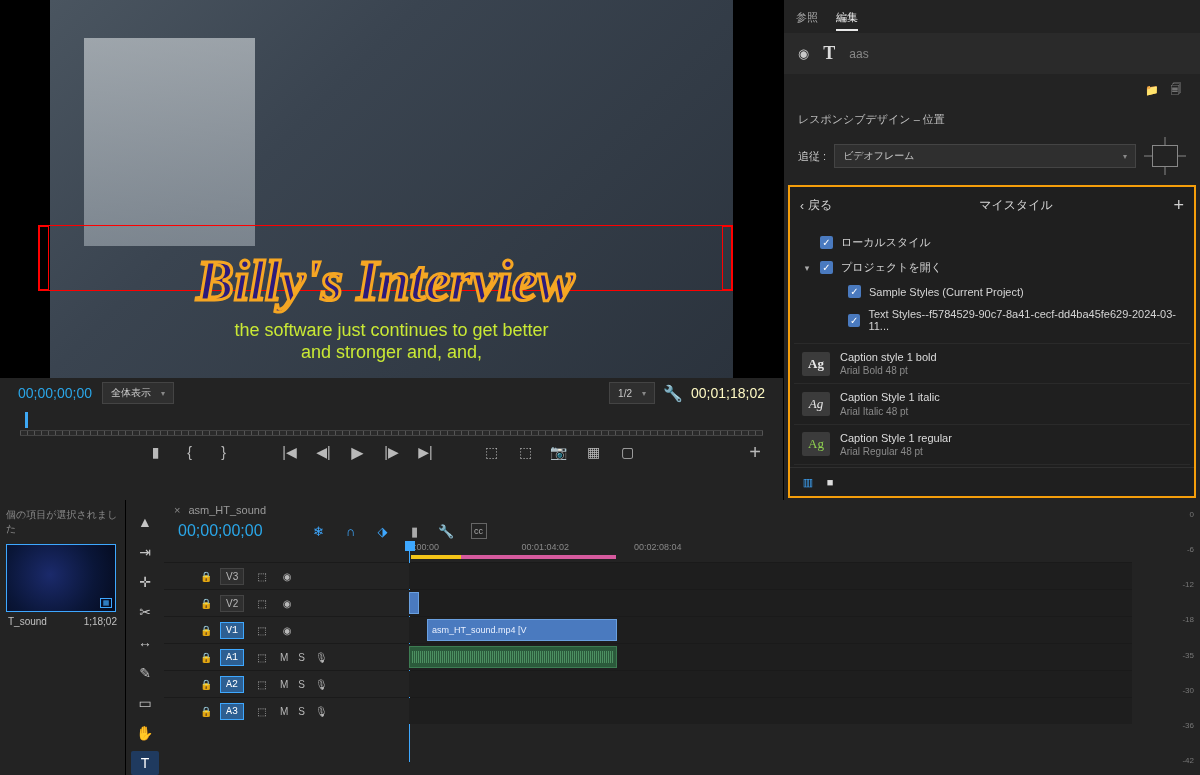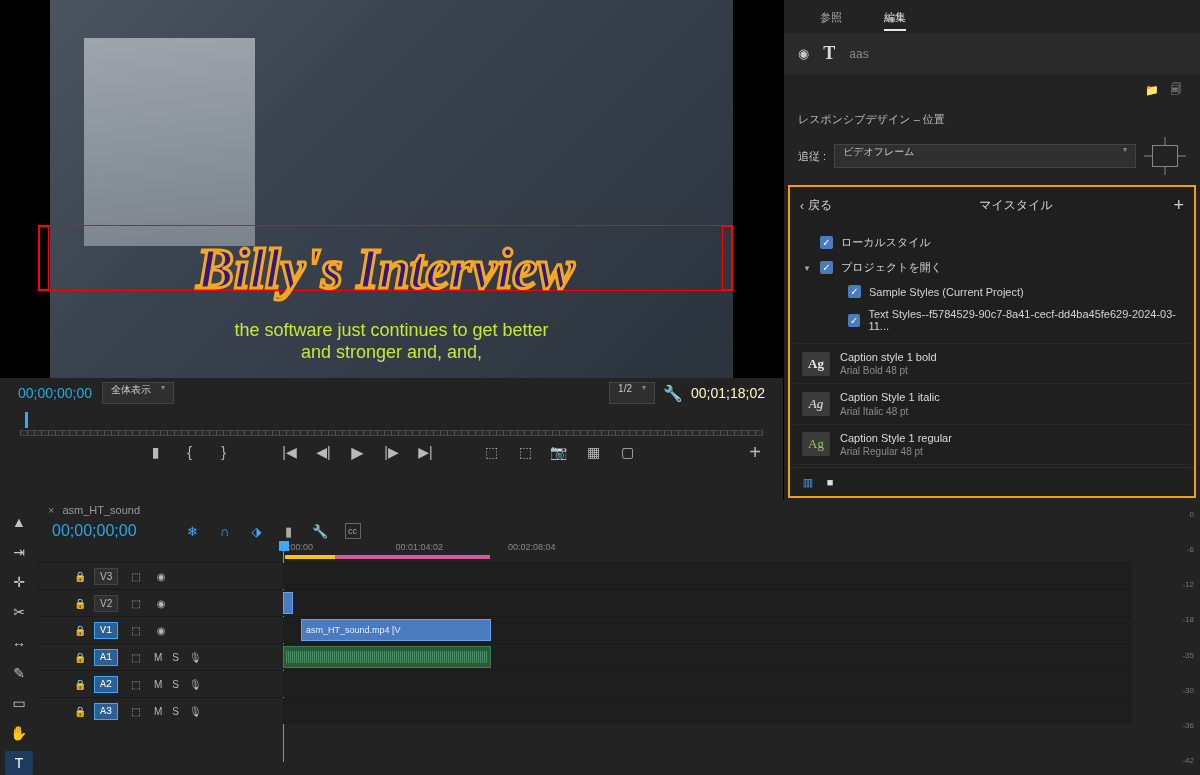--- a/index.html
+++ b/index.html
@@ -3,41 +3,41 @@
 <meta charset="utf-8">
 <style>
   *{box-sizing:border-box;margin:0;padding:0;font-family:"Hiragino Kaku Gothic Pro","Yu Gothic",Meiryo,sans-serif;user-select:none;}
   body{background:#1c1c1c;color:#c8c8c8;font-size:11px;width:1200px;height:775px;overflow:hidden;position:relative;}
   
   .top{display:flex;height:500px;}
   .monitor-panel{flex:0 0 784px;background:#232323;border-right:1px solid #000;display:flex;flex-direction:column;}
   .monitor-view{flex:0 0 378px;background:#000;padding:0 50px;position:relative;}
   .still{position:absolute;top:0;left:50px;right:50px;bottom:0;background:linear-gradient(135deg,#4a5560 0%,#3a4450 35%,#2b333d 100%);}
   .window{position:absolute;left:5%;top:10%;width:25%;height:55%;background:linear-gradient(#d8dde0,#a7b0b8);opacity:.6;}
-  .overlay-title{position:absolute;left:38px;right:50px;top:225px;border:1px solid red;height:66px;padding:4px 10px;}
+  .overlay-title{position:absolute;left:38px;right:50px;top:225px;border:1px solid red;height:66px;padding:16px 10px;}
   .overlay-title::before,.overlay-title::after{content:"";position:absolute;top:0;bottom:0;width:8px;border:1px solid red;}
   .overlay-title::before{left:0;}
   .overlay-title::after{right:0;}
   .overlay-title .txt{font-family:"Cooper Black","Arial Black",cursive;font-size:56px;font-weight:900;color:#2d1b7b;-webkit-text-stroke:3px #f5a623;font-style:italic;line-height:78px;text-align:center;}
   .cap-line{position:absolute;left:0;right:0;text-align:center;color:#c9e835;font-size:18px;}
   .cap-line.l1{top:320px;} .cap-line.l2{top:342px;}
   .monitor-ctrl{padding:4px 18px;display:flex;align-items:center;gap:10px;color:#2aa6e8;font-size:14px;}
-  .dd{background:#2f2f2f;color:#c8c8c8;height:22px;padding:0 8px;font-size:10px;display:inline-flex;gap:10px;border:1px solid #444;}
+  .dd{background:#2f2f2f;color:#c8c8c8;height:22px;padding:8px 8px;font-size:10px;display:inline-flex;align-items:center;gap:10px;border:1px solid #444;}
   .dd .caret{font-size:8px;color:#888;}
   .ruler{height:25px;padding:4px 20px;}
   .ruler-marker{display:inline-block;width:3px;height:16px;background:#3da8f5;margin-left:5px;}
   .ruler-track{height:6px;background:#2a2a2a;position:relative;border-top:1px solid #444;border-bottom:1px solid #444;}
   .ruler-track::before{content:"";position:absolute;inset:0;background:repeating-linear-gradient(90deg,#555,#555 1px,transparent 1px,transparent 7px);}
   .transport{height:38px;display:flex;align-items:center;justify-content:center;gap:18px;color:#aeaeae;font-size:14px;position:relative;}
   .transport .add-icon{position:absolute;right:20px;}
   .icon-btn{width:16px;height:16px;display:inline-flex;align-items:center;justify-content:center;cursor:pointer;color:#b9b9b9;}
   
   .egp-panel{flex:1;background:#232323;display:flex;flex-direction:column;}
   .egp-tabs{display:flex;gap:18px;padding:10px 12px 2px;}
-  .egp-tabs span{color:#a8a8a8;cursor:pointer;padding-bottom:4px;margin-left:24px;}
+  .egp-tabs span{color:#a8a8a8;cursor:pointer;padding-bottom:4px;}
   .egp-tabs span.active{color:#e8e8e8;border-bottom:2px solid #e8e8e8;}
   .egp-layer{display:flex;align-items:center;gap:14px;padding:10px 14px;background:#2a2a2a;}
   .egp-layer .eye{font-size:13px;}
   .egp-layer .T{font-family:Georgia,serif;font-weight:bold;font-size:18px;color:#dcdcdc;}
   .egp-layer .name{color:#888;font-size:12px;}
   .egp-icons{display:flex;justify-content:flex-end;gap:8px;padding:8px 16px;color:#aaa;}
   .responsive-lbl{padding:6px 14px;color:#bdbdbd;font-size:11px;}
   .responsive-row{display:flex;align-items:center;gap:8px;padding:4px 14px;}
   .dd.wide{flex:1;justify-content:space-between;height:24px;}
   .pin-widget{width:42px;height:38px;position:relative;}
@@ -237,20 +237,30 @@
         </div>
       <div class="ms-foot">
         <span class="icon-btn" style="color:#3ea8ff">▥</span>
         <span class="icon-btn" style="color:#ddd">■</span>
       </div>
     </div>
   </div>
 </div>
 
 <div class="bottom">
+  <div class="project">
+    <div class="proj-lbl">個の項目が選択されました</div>
+    <div class="thumb active">
+        <span class="mlabel">▦</span>
+      </div>
+    <div class="proj-item">
+      <span>T_sound</span>
+      <span>1;18;02</span>
+    </div>
+  </div>
   <div class="tools">
     <span class="tool">▲</span>
     <span class="tool">⇥</span>
     <span class="tool">✛</span>
     <span class="tool">✂</span>
     <span class="tool">↔</span>
     <span class="tool">✎</span>
     <span class="tool">▭</span>
     <span class="tool">✋</span>
     <span class="tool active">T</span>

